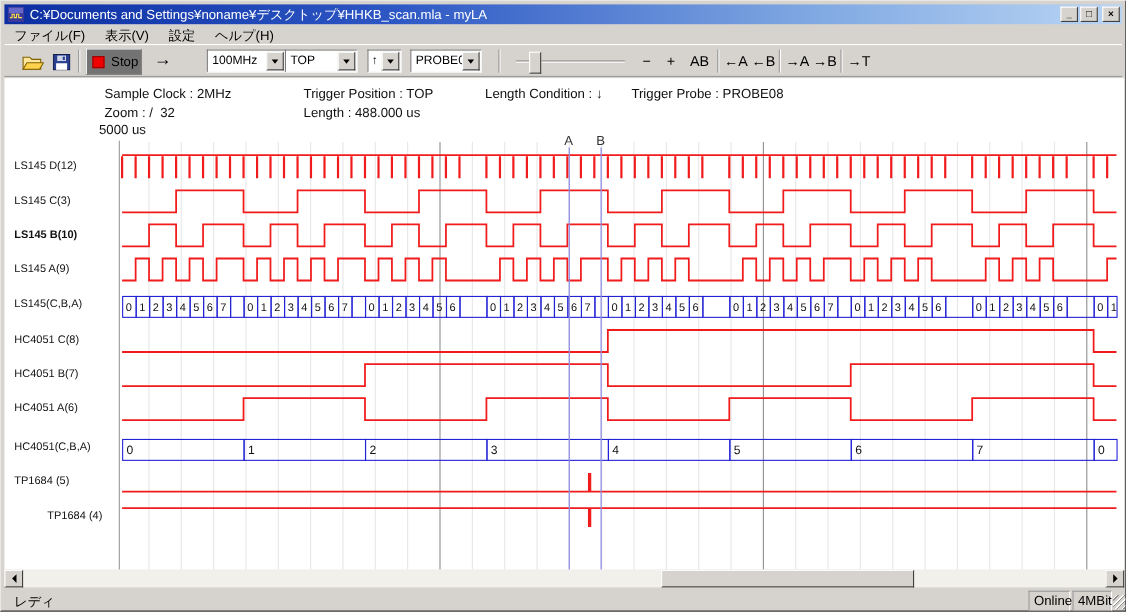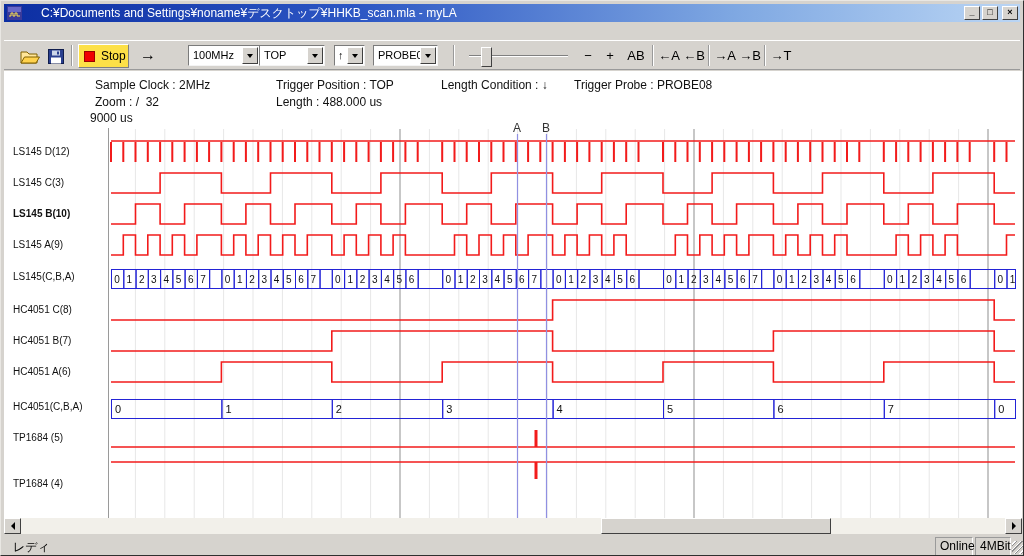--- a/index.html
+++ b/index.html
@@ -6,41 +6,41 @@
   html,body { width:1024px; height:556px; }
   body { font-family:"Liberation Sans","DejaVu Sans",sans-serif; background:#808080; }
   .win { position:relative; width:1024px; height:556px; background:#d6d3ce;
          border:1px solid; border-color:#e9e7e3 #2f2f2f #2f2f2f #e9e7e3; overflow:hidden; }
 
   
   .titlebar { position:absolute; left:3px; top:3px; right:3px; height:18px;
     background:linear-gradient(90deg,#0c2ea2 0%,#2d57c4 35%,#7fa8e2 72%,#bad5f4 100%);
     display:flex; align-items:center; padding:0 2px; }
   .app-icon { width:15px; height:14px; margin-left:1px; flex:0 0 auto; }
-  .title-text { color:#fff; font-size:12px; margin-left:19px; white-space:nowrap; flex:1 1 auto;
+  .title-text { color:#fff; font-size:12px; margin-left:5px; white-space:nowrap; flex:1 1 auto;
     overflow:hidden; }
   .tb-btn { width:16px; height:14px; background:#d6d3ce; border:1px solid;
     border-color:#fff #404040 #404040 #fff; font-size:9px; line-height:11px; text-align:center;
     margin-left:2px; flex:0 0 auto; font-weight:bold; color:#000; }
 
   
   .menubar { position:absolute; left:3px; top:22px; right:3px; height:16px; display:flex;
     font-size:12px; color:#000; }
   .menu-item { padding:1px 9px 0 9px; white-space:nowrap; }
 
   
   .toolbar { position:absolute; left:3px; top:39px; right:3px; height:30px;
     border-top:1px solid #fff; border-bottom:1px solid #9a9a9a; }
   .tb-sep { position:absolute; top:4px; height:21px; width:2px;
     border-left:1px solid #9a9a9a; border-right:1px solid #fff; }
   .icon-btn { position:absolute; top:4px; width:24px; height:22px; display:flex;
     align-items:center; justify-content:center; }
   .stop-btn { position:absolute; left:74px; top:3px; width:51px; height:24px;
     border:1px solid; border-color:#fff #808080 #808080 #fff; display:flex; align-items:center;
-    padding-left:5px; font-size:12px; background:#fde047; }
+    padding-left:5px; font-size:12px; background:#737373; }
   .stop-sq { width:11px; height:11px; background:#f00000; border:1px solid #900; margin-right:6px; }
   .run-btn { position:absolute; left:130px; top:3px; width:28px; height:24px; font-size:16px;
     text-align:center; line-height:22px; }
   .combo { position:absolute; top:4px; height:21px; background:#fff; border:1px solid;
     border-color:#7b7b7b #f4f4f4 #f4f4f4 #7b7b7b; }
   .combo .val { font-size:11px; padding:3px 18px 0 4px; white-space:nowrap; overflow:hidden; }
   .combo .drop { position:absolute; right:1px; top:1px; bottom:1px; width:16px; background:#d6d3ce;
     border:1px solid; border-color:#fff #404040 #404040 #fff; display:flex; align-items:center;
     justify-content:center; }
   .tri-down { width:0; height:0; border:3px solid transparent; border-top:4px solid #000;
@@ -91,20 +91,26 @@
       <rect x="0" y="0" width="15" height="14" fill="#3a3a9a"></rect>
       <rect x="1" y="1" width="13" height="5" fill="#6868c8"></rect>
       <polyline points="2,10 4,10 4,7 6,7 6,10 8,10 8,7 10,7 10,10 13,10" fill="none" stroke="#ffe24a" stroke-width="1"></polyline>
     </svg>
     <span class="title-text">C:¥Documents and Settings¥noname¥デスクトップ¥HHKB_scan.mla - myLA</span>
     <span class="tb-btn">_</span>
     <span class="tb-btn">□</span>
     <span class="tb-btn" style="margin-left:4px">×</span>
   </div>
 
+  <div class="menubar">
+    <span class="menu-item">ファイル(F)</span>
+    <span class="menu-item">表示(V)</span>
+    <span class="menu-item">設定</span>
+    <span class="menu-item">ヘルプ(H)</span>
+  </div>
 
   <div class="toolbar">
     <div class="icon-btn" style="left:14px">
       <svg width="20" height="15" viewBox="0 0 20 15">
         <path d="M1 3 h6 l2 2 h8 v9 h-16 z" fill="#ffe69a" stroke="#806000"></path>
         <path d="M1 14 l3.5-6 h15 l-3.5 6 z" fill="#ffd24d" stroke="#806000"></path>
       </svg>
     </div>
     <div class="icon-btn" style="left:40px">
       <svg width="16" height="15" viewBox="0 0 16 15">
@@ -165,34 +171,34 @@
     <div class="flatbtn" style="left:765px;width:24px">→T</div>
   </div>
 
   <div class="client">
     <div class="info" style="left:91px;top:7px">Sample Clock : 2MHz</div>
     <div class="info" style="left:272px;top:7px">Trigger Position : TOP</div>
     <div class="info" style="left:437px;top:7px">Length Condition : ↓</div>
     <div class="info" style="left:570px;top:7px">Trigger Probe : PROBE08</div>
     <div class="info" style="left:91px;top:24px">Zoom : /  32</div>
     <div class="info" style="left:272px;top:24px">Length : 488.000 us</div>
-    <div class="info" style="left:86px;top:40px">9000 us</div>
+    <div class="info" style="left:86px;top:40px">5000 us</div>
 
     <div id="row-labels">
         <div class="rowlabel" style="top: 75px;">LS145 D(12)</div>
         <div class="rowlabel" style="top: 106px;">LS145 C(3)</div>
         <div class="rowlabel" style="top: 137px; font-weight: bold;">LS145 B(10)</div>
         <div class="rowlabel" style="top: 168px;">LS145 A(9)</div>
         <div class="rowlabel" style="top: 200px;">LS145(C,B,A)</div>
         <div class="rowlabel" style="top: 233px;">HC4051 C(8)</div>
         <div class="rowlabel" style="top: 264px;">HC4051 B(7)</div>
         <div class="rowlabel" style="top: 295px;">HC4051 A(6)</div>
         <div class="rowlabel" style="top: 330px;">HC4051(C,B,A)</div>
         <div class="rowlabel" style="top: 361px;">TP1684 (5)</div>
-        <div class="rowlabel" style="top: 407px;">TP1684 (4)</div>
+        <div class="rowlabel" style="top: 393px; margin-left: 30px;">TP1684 (4)</div>
       </div>
     <div class="wave-click"></div>
     <svg id="wave-svg" viewBox="0 0 1024 556" style="pointer-events:none">
         <g>
           <line x1="134.4" y1="128" x2="134.4" y2="517" stroke="#e7e7e7" stroke-width="1"></line>
           <line x1="163.8" y1="128" x2="163.8" y2="517" stroke="#e7e7e7" stroke-width="1"></line>
           <line x1="193.2" y1="128" x2="193.2" y2="517" stroke="#e7e7e7" stroke-width="1"></line>
           <line x1="222.6" y1="128" x2="222.6" y2="517" stroke="#e7e7e7" stroke-width="1"></line>
           <line x1="252" y1="128" x2="252" y2="517" stroke="#e7e7e7" stroke-width="1"></line>
           <line x1="281.4" y1="128" x2="281.4" y2="517" stroke="#e7e7e7" stroke-width="1"></line>

